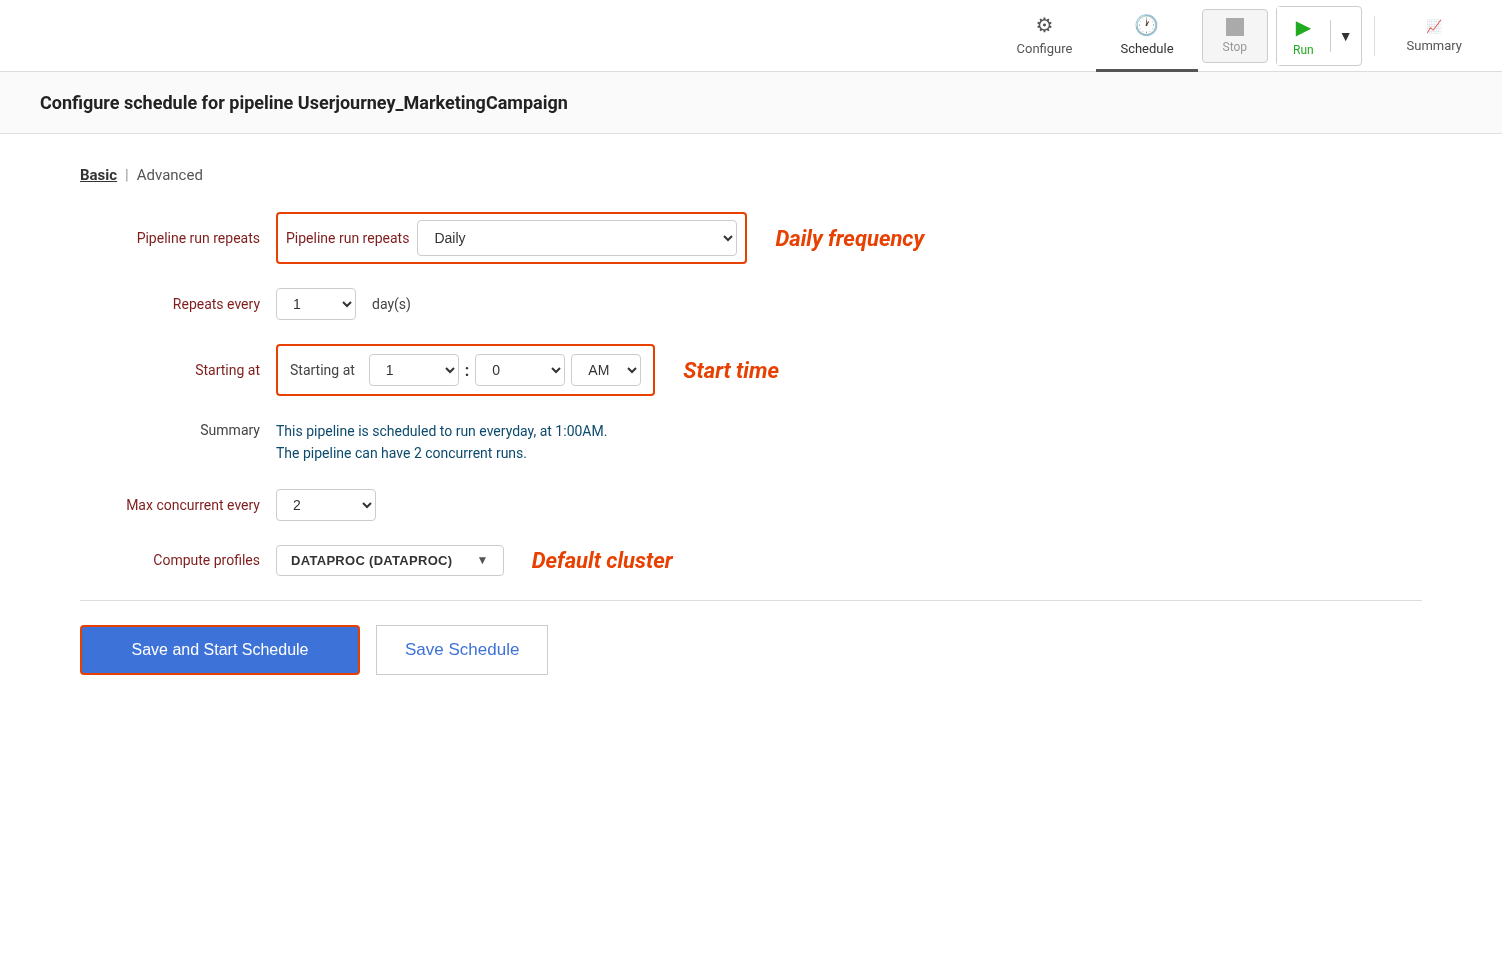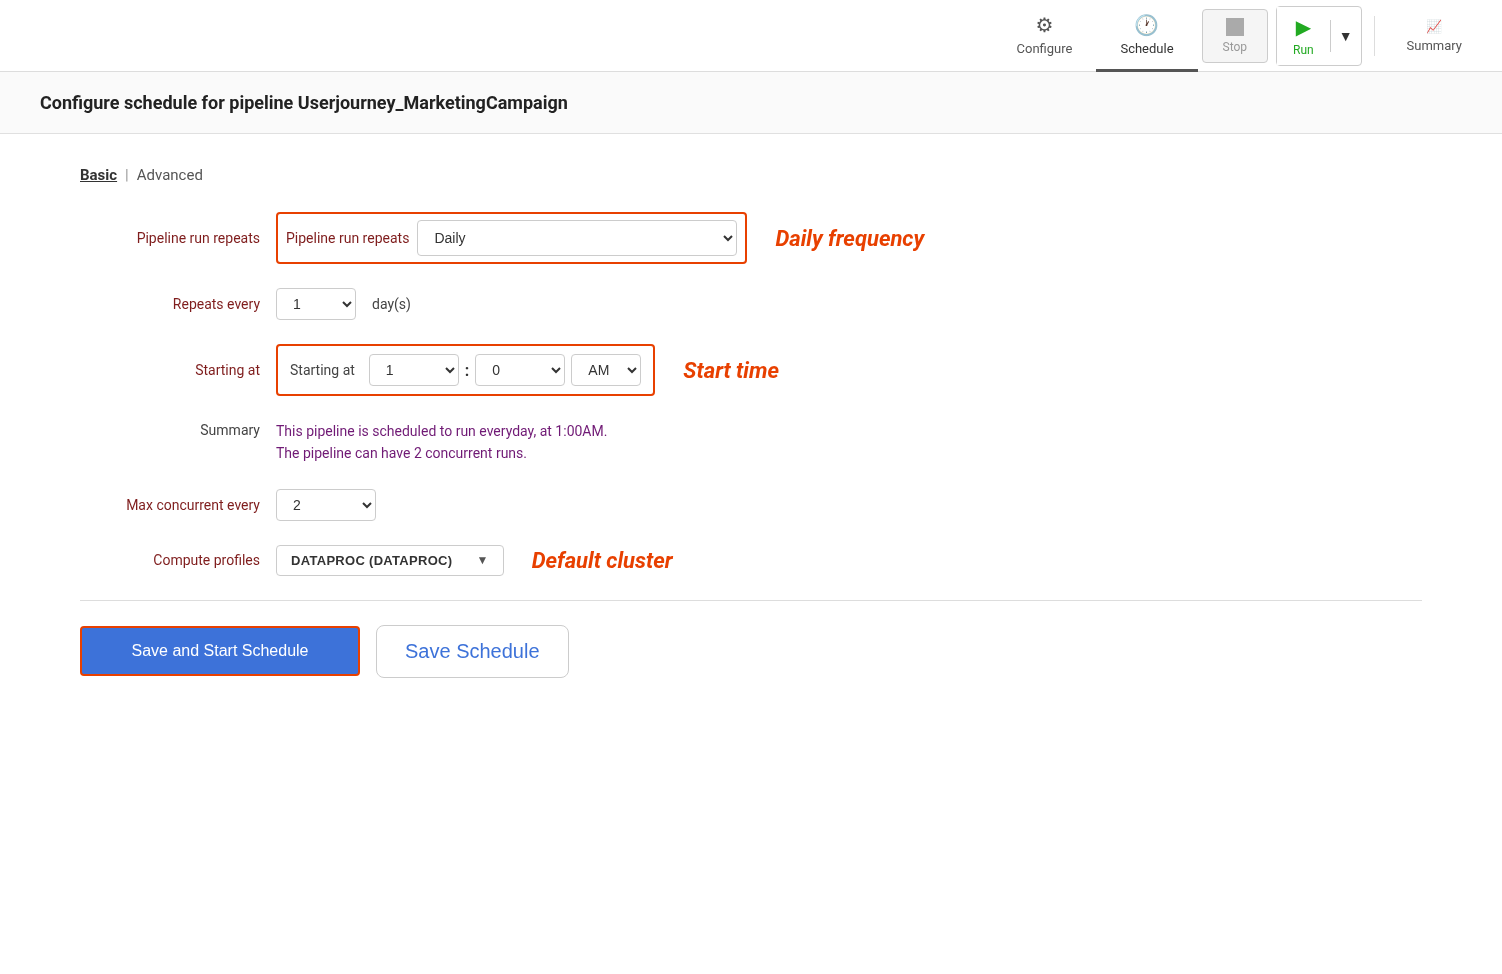--- a/index.html
+++ b/index.html
@@ -243,21 +243,21 @@
       gap: 16px;
     }
     .summary-label {
       min-width: 180px;
       text-align: right;
       color: #444;
       font-size: 14px;
       padding-top: 2px;
     }
     .summary-text {
-      color: #701a75;
+      color: #0c4a6e;
       font-size: 14px;
       line-height: 1.6;
     }
 
     
     .compute-btn {
       display: inline-flex;
       align-items: center;
       gap: 24px;
       border: 1px solid #ccc;
@@ -297,23 +297,23 @@
       padding: 14px 28px;
       font-size: 16px;
       font-weight: 500;
       cursor: pointer;
       min-width: 280px;
     }
     .btn-save {
       background: #fff;
       color: #3d72d9;
       border: 1px solid #ccc;
-      border-radius: 8px;
+      border-radius: 0;
       padding: 14px 28px;
-      font-size: 20px;
+      font-size: 17px;
       cursor: pointer;
       min-width: 160px;
     }
 
     
     .days-label {
       color: #444;
       font-size: 14px;
     }
   </style>

